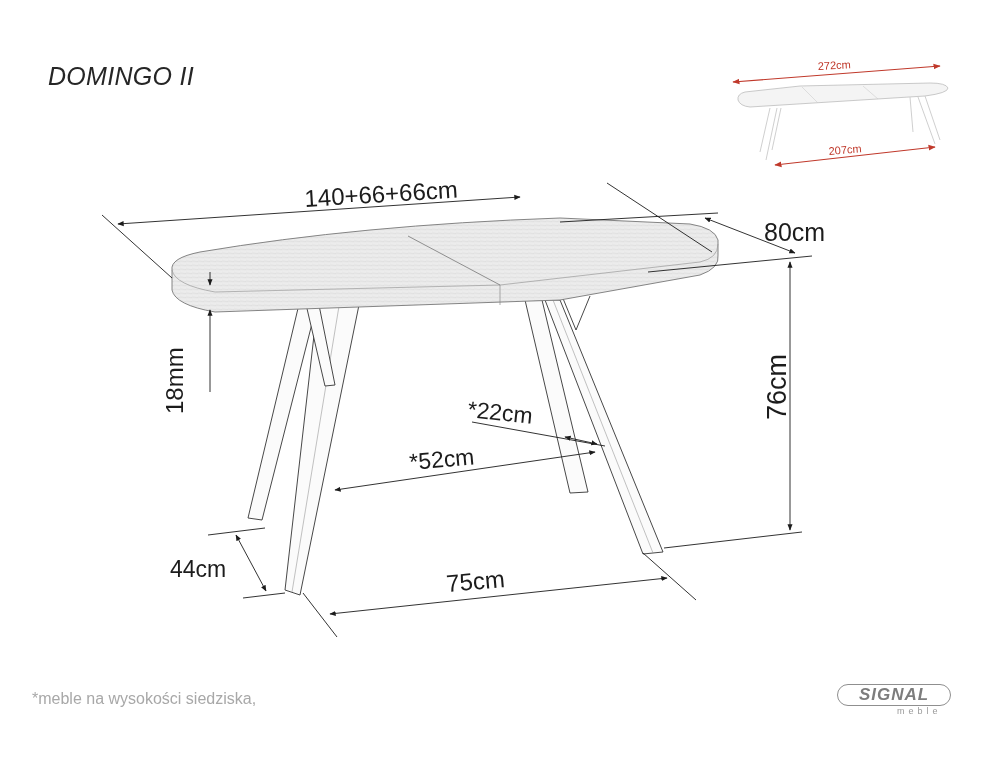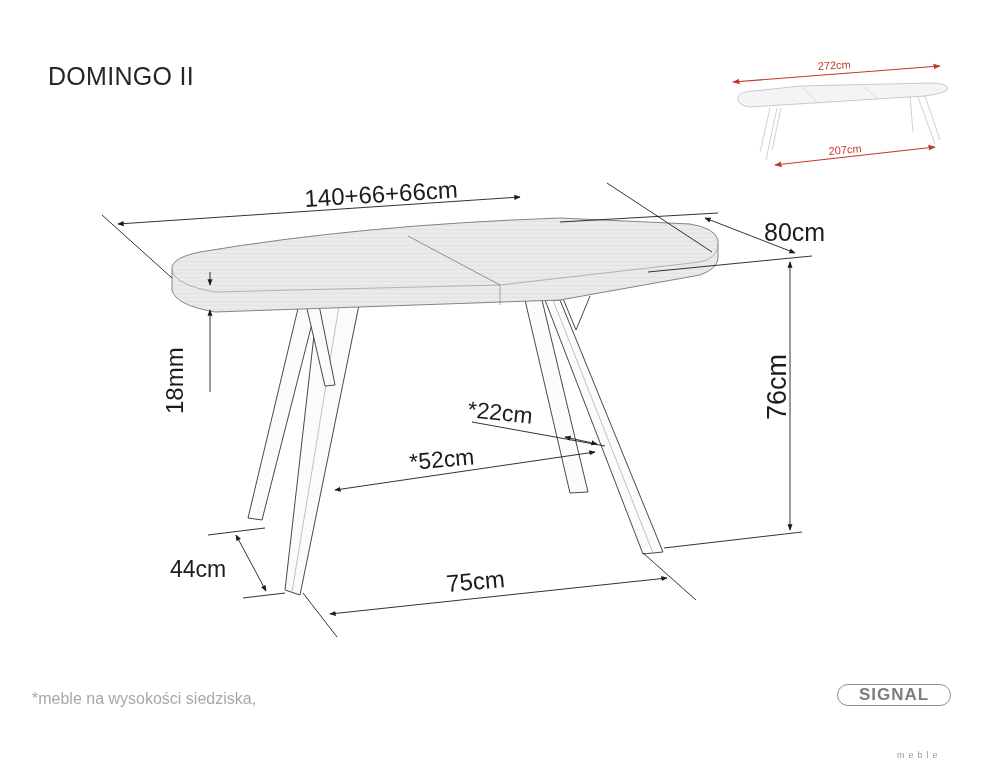--- a/index.html
+++ b/index.html
@@ -1,23 +1,23 @@
 <!DOCTYPE html>
 <html><head>
 <meta charset="utf-8">
 <style>
   html, body { margin: 0; padding: 0; background: #ffffff; }
   body { width: 1000px; height: 765px; position: relative; overflow: hidden;
          font-family: "Liberation Sans", sans-serif; color: #222; }
-  .title { position: absolute; left: 48px; top: 62px; font-size: 25px; color: #262626; letter-spacing: 0.3px; }
+  .title { position: absolute; left: 48px; top: 62px; font-size: 25px; color: #262626; letter-spacing: 0.3px; font-style: italic; }
   .footnote { position: absolute; left: 32px; top: 690px; font-size: 16px; color: #a8a8a8; }
   .logo { position: absolute; left: 835px; top: 682px; width: 120px; height: 36px; }
   .logo-pill { position: absolute; left: 2px; top: 2px; width: 112px; height: 20px; border: 1.6px solid #8f8f8f; border-radius: 12px; }
-  .logo-text { position: absolute; left: 0; top: 3px; width: 118px; text-align: center; font-weight: bold; font-size: 17px; color: #7d7d7d; letter-spacing: 1px; }
-  .logo-sub { position: absolute; left: 62px; top: 24px; font-size: 9px; color: #9a9a9a; letter-spacing: 4px; margin-top: 44px; }
+  .logo-text { position: absolute; left: 0; top: 3px; width: 118px; text-align: center; font-weight: bold; font-style: italic; font-size: 17px; color: #7d7d7d; letter-spacing: 1px; }
+  .logo-sub { position: absolute; left: 62px; top: 24px; font-size: 9px; color: #9a9a9a; letter-spacing: 4px; }
   svg { position: absolute; left: 0; top: 0; }
   .dim { font-family: "Liberation Sans", sans-serif; fill: #1c1c1c; }
   .dim-red { font-family: "Liberation Sans", sans-serif; fill: #c0392b; }
 </style>
 </head>
 <body>
 
 <div class="title">DOMINGO II</div>
 
 <svg width="1000" height="765" viewBox="0 0 1000 765">

